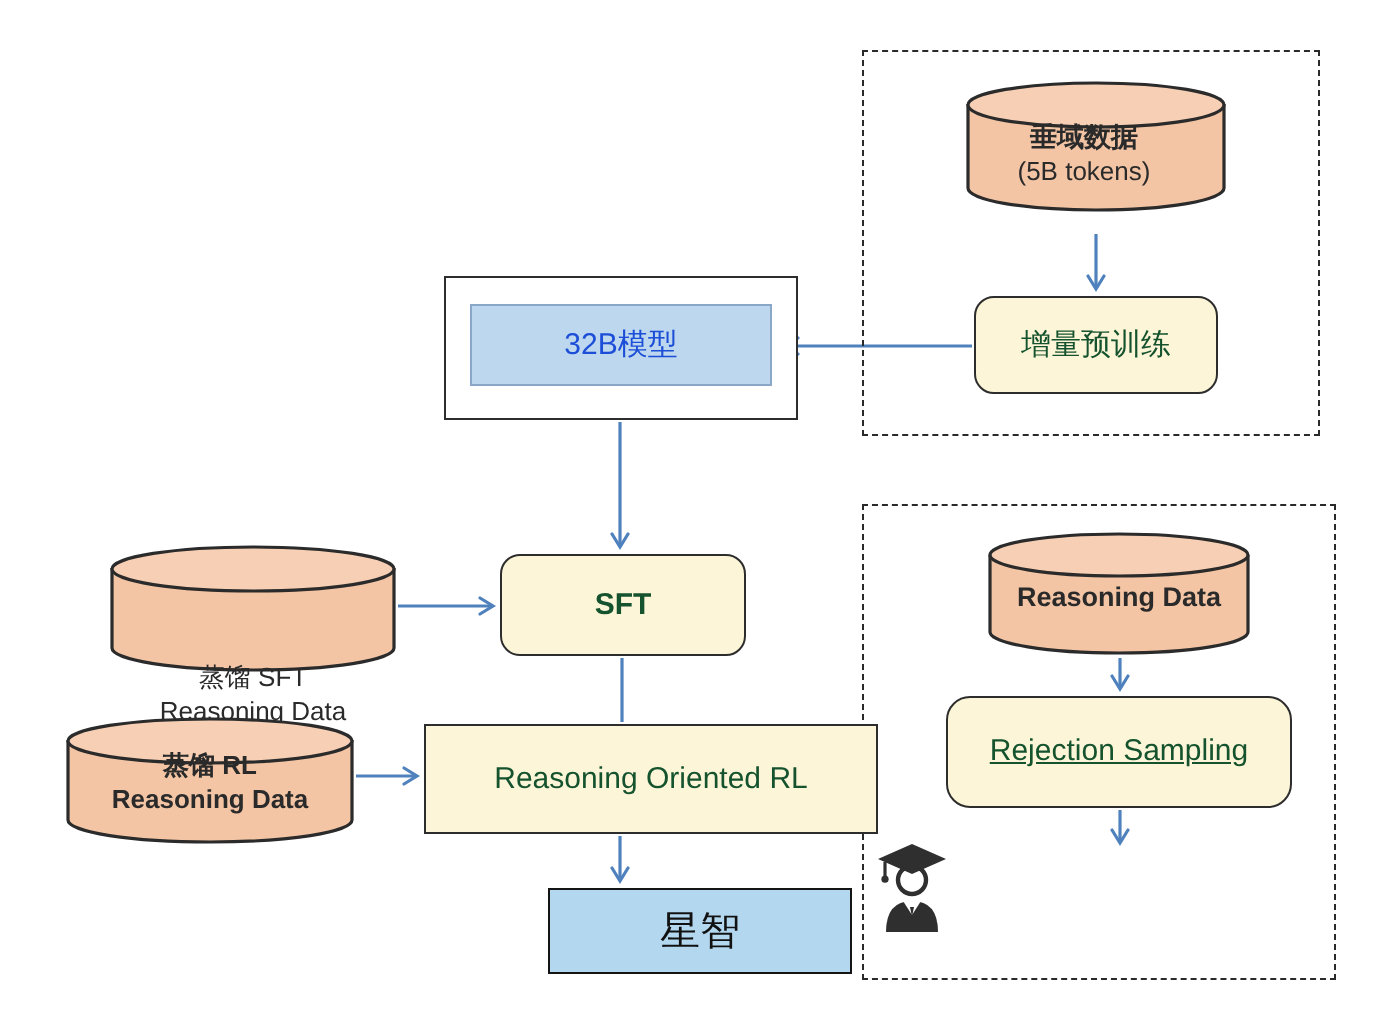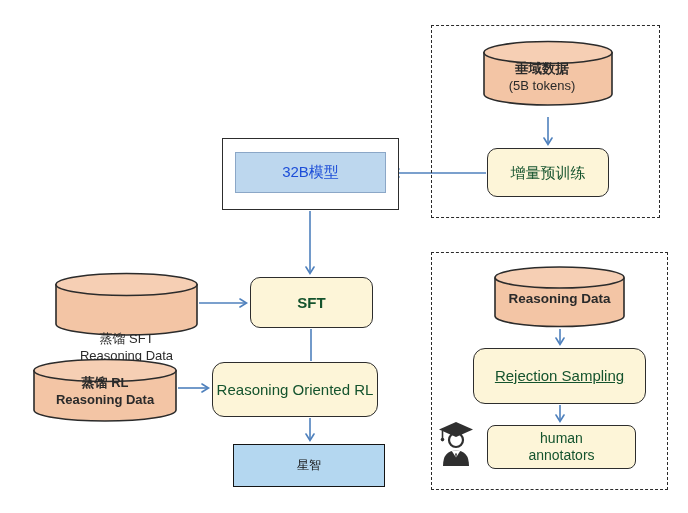--- a/index.html
+++ b/index.html
@@ -15,21 +15,21 @@
     display:flex;align-items:center;justify-content:center;
     font-size:15px;color:#14532d;text-align:center;line-height:1.2;box-sizing:border-box;
   }
   .frame{background:#ffffff;border:1.7px solid #2d2d2d;box-sizing:border-box;}
   .blue-inner{
     background:#bdd7ee;border:1.3px solid #8ba7c7;box-sizing:border-box;
     display:flex;align-items:center;justify-content:center;font-size:15px;color:#1d4ed8;
   }
   .output{
     background:#b4d7f0;border:1.8px solid #141414;box-sizing:border-box;
-    display:flex;align-items:center;justify-content:center;font-size:12px;color:#111;
+    display:flex;align-items:center;justify-content:center;font-size:20px;color:#111;margin-left:41px;
   }
   .cyl-label{
     position:absolute;left:0;right:0;text-align:center;color:#2a2a2a;
     font-size:13px;line-height:1.3;
   }
   .cyl-label .b{font-weight:bold;font-size:13.5px;}
   .two-line{font-size:14px;line-height:1.25;}
 </style>
 </head>
 <body>
@@ -95,21 +95,21 @@
     <svg width="144" height="65">
       <path d="M1,12 L1,52 A71,11 0 0 0 143,52 L143,12" fill="#f3c5a5" stroke="#2b2b2b" stroke-width="1.6"></path>
       <ellipse cx="72" cy="12.5" rx="71" ry="11" fill="#f6cfb4" stroke="#2b2b2b" stroke-width="1.6"></ellipse>
     </svg>
     <div class="cyl-label" style="top:17px;">
       <div>蒸馏 RL</div>
       <div>Reasoning Data</div>
     </div>
   </div>
 
-  <div class="abs proc" style="left:212px;top:362px;width:166px;height:55px;border-radius:12px;">
+  <div class="abs proc" style="left:212px;top:362px;width:227px;height:55px;border-radius:0;">
     <span>Reasoning Oriented RL</span>
   </div>
 
   <div class="abs output" style="left:233px;top:444px;width:152px;height:43px;">
     <span>星智</span>
   </div>
 
   <div class="abs" style="left:494px;top:266px;width:131px;height:62px;">
     <svg width="131" height="62">
       <path d="M1,11.5 L1,50 A64.5,10.5 0 0 0 130,50 L130,11.5" fill="#f3c5a5" stroke="#2b2b2b" stroke-width="1.6"></path>
@@ -117,26 +117,20 @@
     </svg>
     <div class="cyl-label" style="top:24px;">
       <div class="b">Reasoning Data</div>
     </div>
   </div>
 
   <div class="abs proc" style="left:473px;top:348px;width:173px;height:56px;border-radius:12px;text-decoration:underline;">
     <span>Rejection Sampling</span>
   </div>
 
-  <div class="abs proc two-line" style="left:487px;top:425px;width:149px;height:44px;border-radius:8px;">
-    <span>
-      <span>human</span><br>
-      <span>annotators</span>
-    </span>
-  </div>
 
   <div class="abs" style="left:438px;top:420px;width:36px;height:47px;">
     <svg width="36" height="47" viewBox="0 0 36 47">
       <circle cx="18" cy="20" r="7" fill="#ffffff" stroke="#2f2f2f" stroke-width="2.2"></circle>
       <path d="M18 2 L35 9.5 L18 17 L1 9.5 Z" fill="#2f2f2f"></path>
       <line x1="4.5" y1="11" x2="4.5" y2="18" stroke="#2f2f2f" stroke-width="1.6"></line>
       <circle cx="4.5" cy="19.6" r="1.8" fill="#2f2f2f"></circle>
       <path d="M5 46 Q5 30.5 18 30.5 Q31 30.5 31 46 Z" fill="#2f2f2f"></path>
       <path d="M13.5 30.5 L18 37.5 L22.5 30.5 Z" fill="#ffffff"></path>
       <path d="M17 33.5 L18 38.5 L19 33.5 Z" fill="#2f2f2f"></path>

